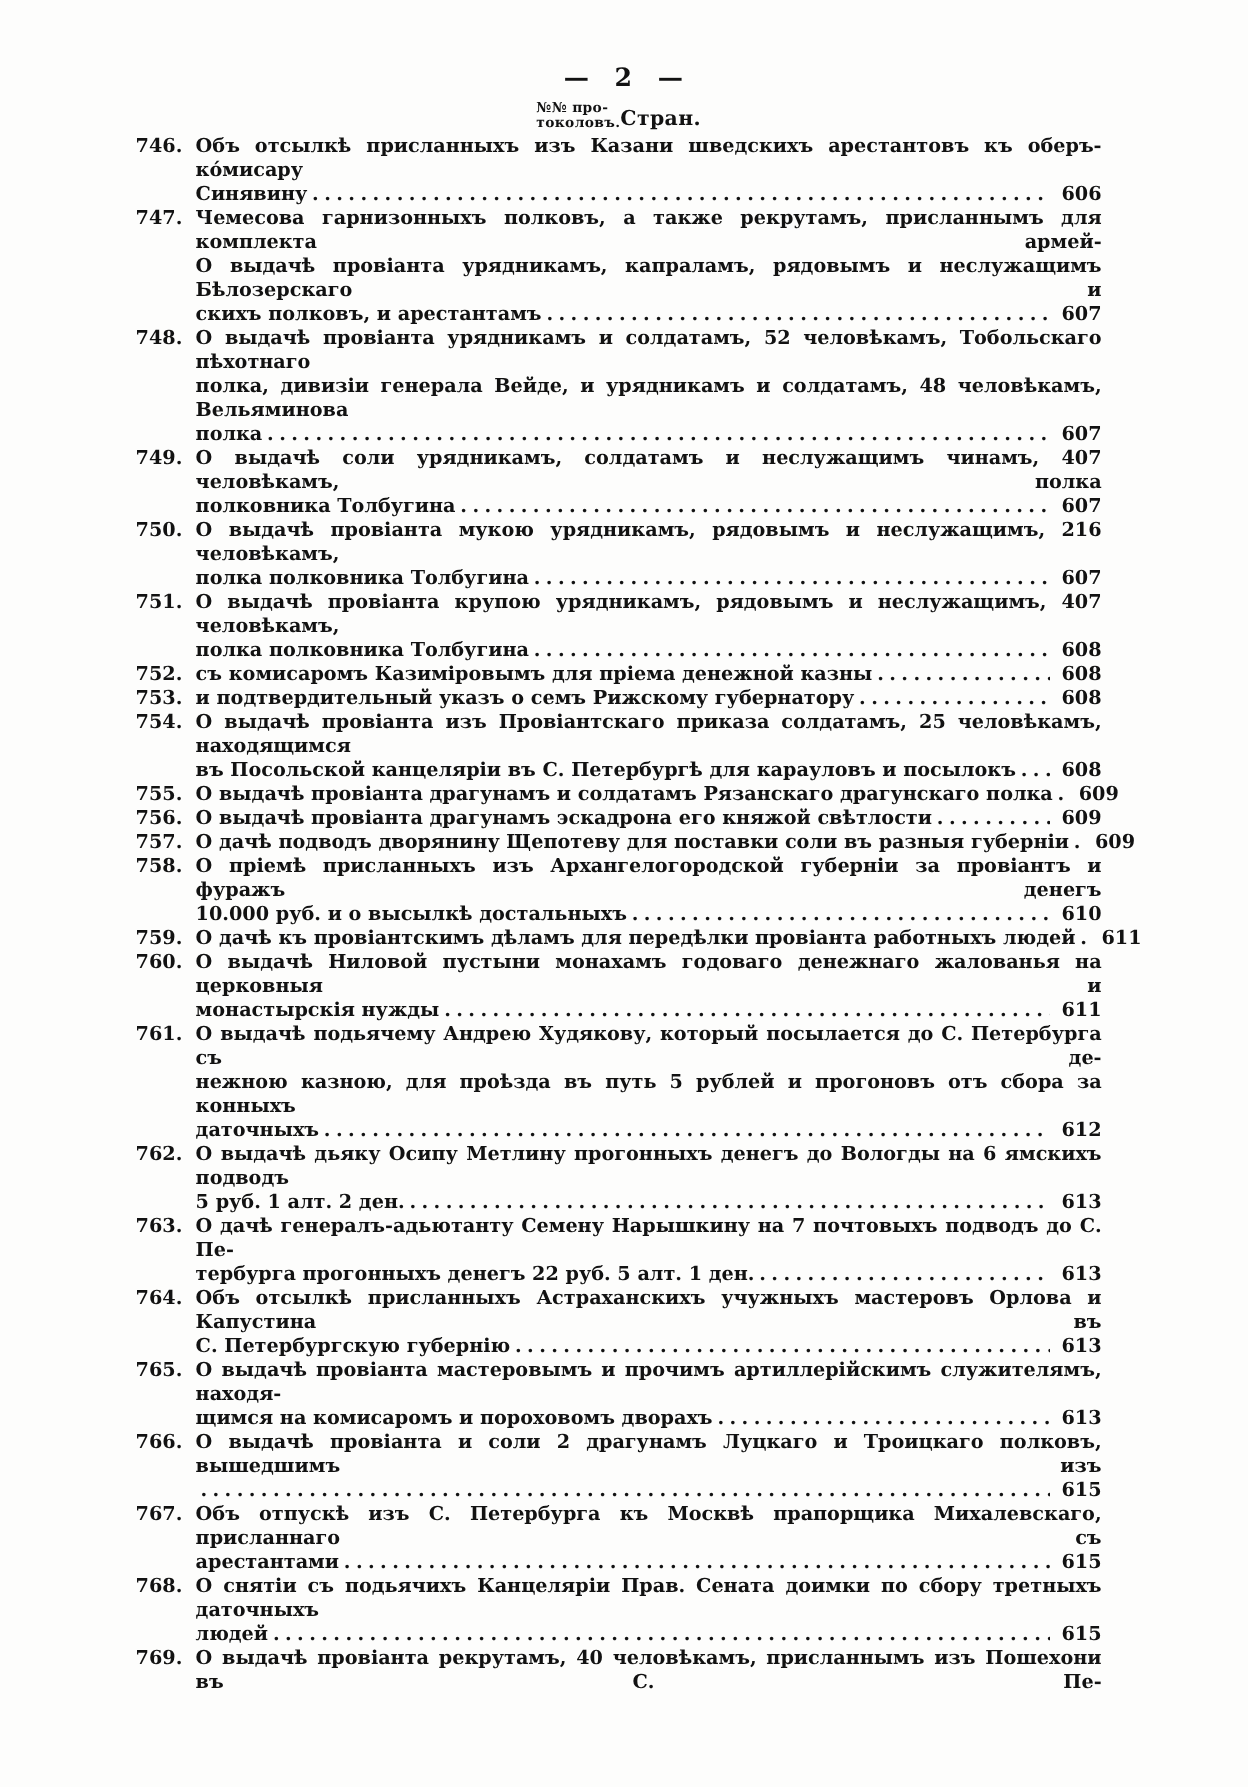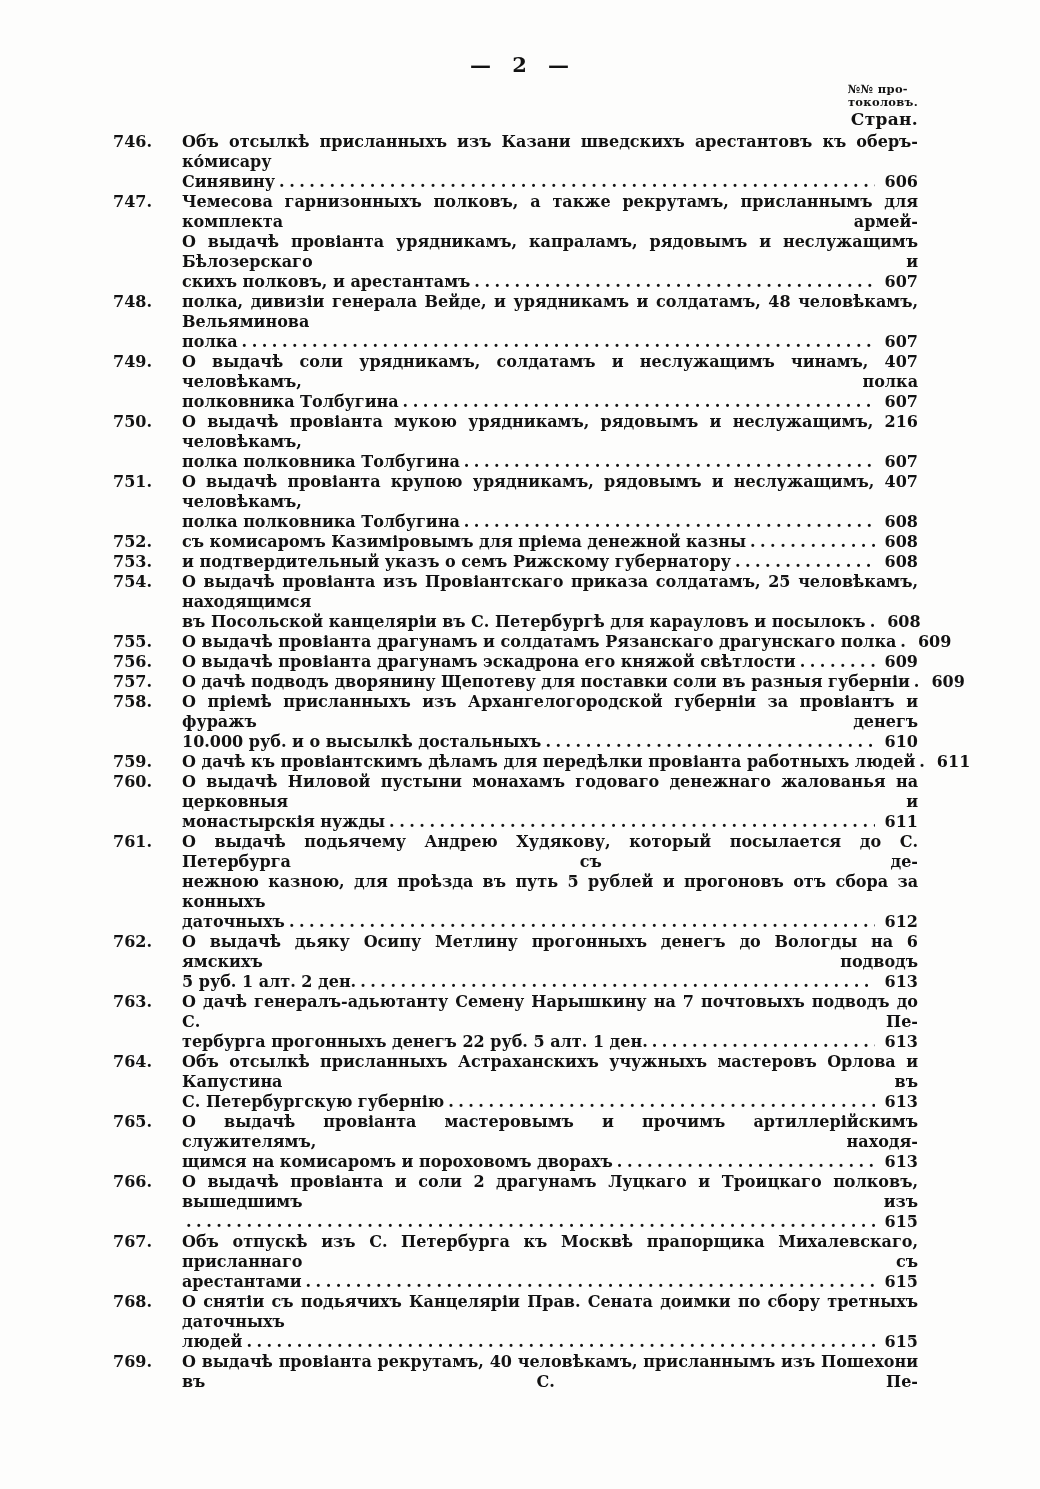--- a/index.html
+++ b/index.html
@@ -19,24 +19,23 @@
   }
   .pagenum-top {
     text-align: center;
     padding-top: 52px;
     font-size: 21px;
     word-spacing: 12px;
     letter-spacing: 1px;
   }
   .cols-header {
     display: flex;
-    justify-content: flex-end;
+    justify-content: center;
     align-items: flex-end;
     margin: 6px 122px 2px 113px;
-    flex-direction: column;
   }
   .col-left {
     font-size: 11.5px;
     line-height: 13px;
     letter-spacing: 0.3px;
   }
   .col-right {
     font-size: 17px;
     letter-spacing: 0.3px;
   }
@@ -51,21 +50,20 @@
     width: 50px;
   }
   .entry .body {
     flex: 1;
     min-width: 0;
   }
   .line {
     text-align: justify;
     text-align-last: justify;
     hyphens: none;
-    margin-left: 19px;
   }
   .line.last {
     display: flex;
     align-items: flex-start;
     text-align: left;
     text-align-last: auto;
   }
   .line.last .ltext { white-space: nowrap; }
   .dots {
     flex: 1 1 auto;
@@ -116,20 +114,21 @@
           <div class="line last">
             <span class="ltext">скихъ полковъ, и арестантамъ</span>
             <span class="dots">................................................................................................................................................................</span>
             <span class="pg">607</span>
           </div>
         </div>
       </div>
       <div class="entry">
         <div class="num">748.</div>
         <div class="body">
+          <div class="line">О выдачѣ провіанта урядникамъ и солдатамъ, 52 человѣкамъ, Тобольскаго пѣхотнаго</div>
           <div class="line">полка, дивизіи генерала Вейде, и урядникамъ и солдатамъ, 48 человѣкамъ, Вельяминова</div>
           <div class="line last">
             <span class="ltext">полка</span>
             <span class="dots">................................................................................................................................................................</span>
             <span class="pg">607</span>
           </div>
         </div>
       </div>
       <div class="entry">
         <div class="num">749.</div>

